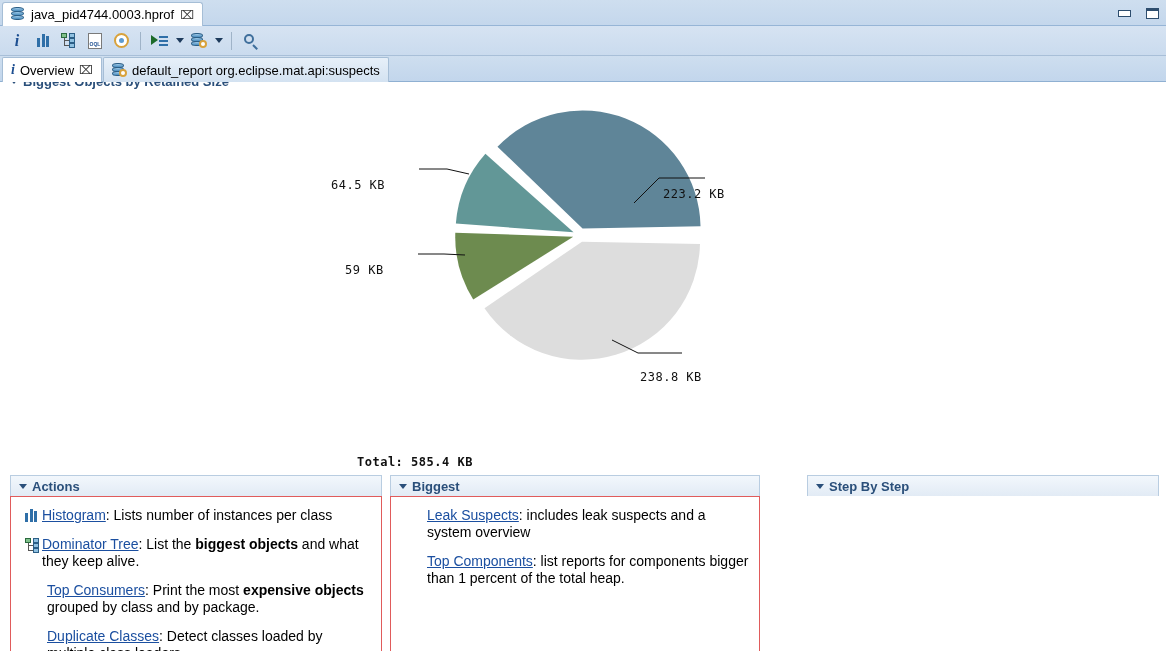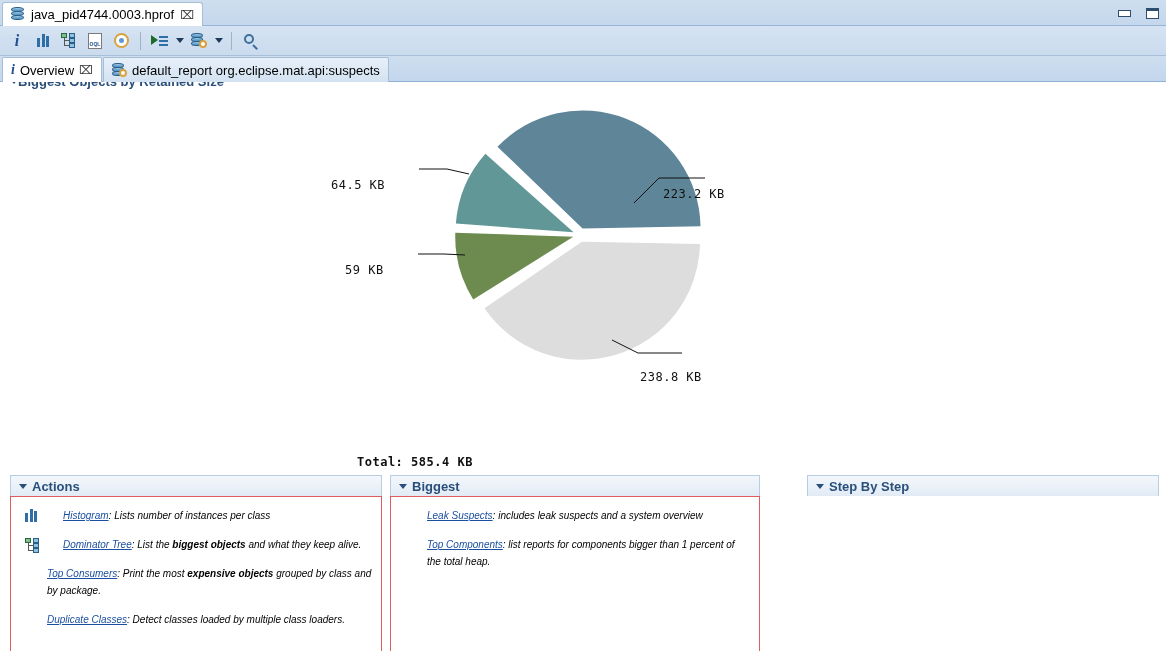--- a/index.html
+++ b/index.html
@@ -103,21 +103,21 @@
     cursor: pointer; font-size: 13px;
   }
   .vtab.active { background: #ffffff; left: 2px; }
   .vtab.inactive { background: linear-gradient(to bottom,#e7f0f9,#d3e2f1); left: 103px; }
 
   
   .content { position: absolute; left: 0; top: 82px; width: 1166px; height: 569px; background: #ffffff; overflow: hidden; }
   .section-head {
     position: absolute; left: 10px; top: -8px;
     font-weight: bold; font-size: 13px; color: #2a4f7a;
-    display: flex; align-items: center; 
+    display: flex; align-items: center; gap: 5px;
   }
   .tri-down { width: 0; height: 0; border-left: 4px solid transparent; border-right: 4px solid transparent; border-top: 5px solid #2a4f7a; }
 
   
   .chart-wrap { position: absolute; left: 0; top: 0; width: 760px; height: 300px; }
   .total-label {
     position: absolute; left: 357px; top: 373px;
     font-family: "DejaVu Sans Mono", monospace; font-size: 12px; font-weight: bold;
     letter-spacing: 0.5px; color: #111;
   }
@@ -140,21 +140,21 @@
     font-weight: bold; font-size: 13px; color: #2a4f7a;
   }
   .panel-body {
     height: 165px; background: #ffffff; border: 1px solid #e05b5b;
     padding: 10px 8px 0 14px; overflow: hidden;
   }
   .p1 { left: 10px; width: 372px; }
   .p2 { left: 390px; width: 370px; }
   .p3 { left: 763px; width: 396px; padding-left: 44px; }
 
-  .item { display: flex; gap: 21px; margin-bottom: 12px; line-height: 17px; font-size: 10px; font-style: italic; }
+  .item { display: flex; gap: 0; margin-bottom: 12px; line-height: 17px; font-size: 14px; }
   .item .ico { flex: 0 0 17px; padding-top: 2px; }
   .item .txt { flex: 1 1 auto; }
   .lnk { color: #1b4fa0; text-decoration: underline; cursor: pointer; }
   .indent { padding-left: 22px; }
 </style>
 </head>
 <body>
 
 <div id="app">
 

